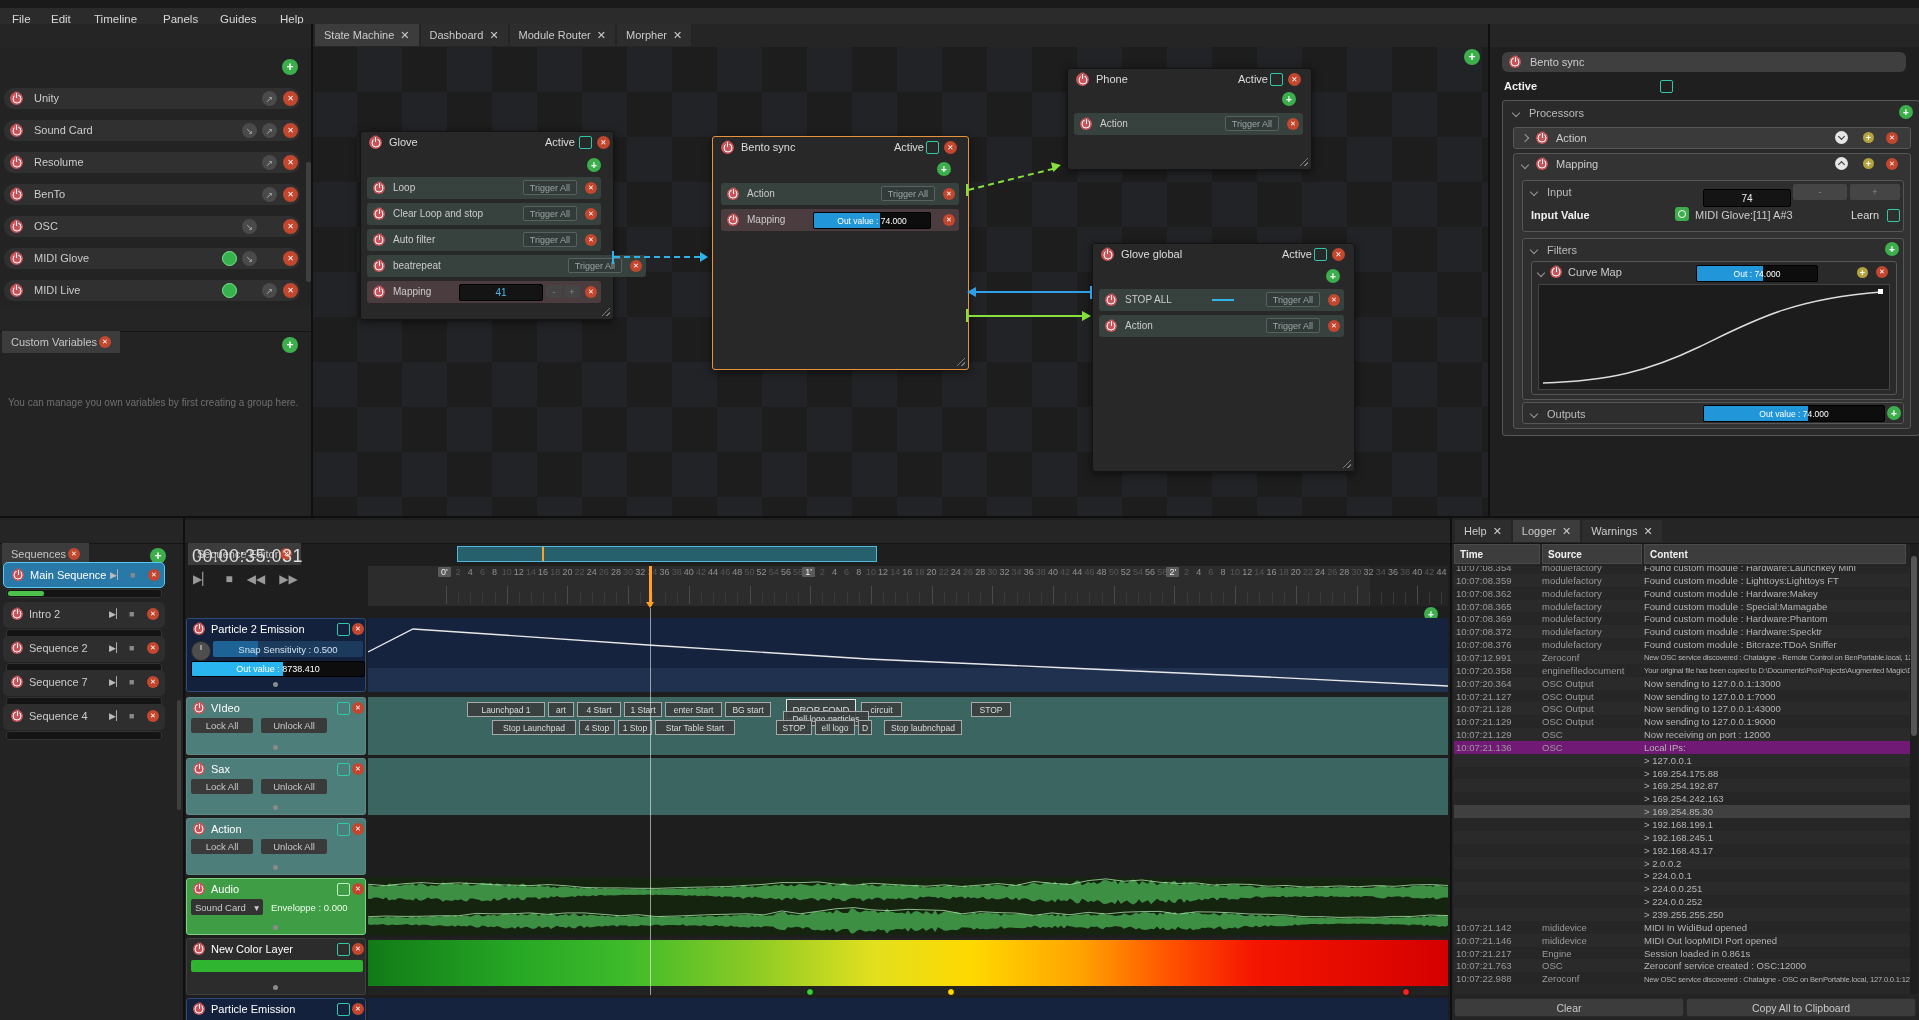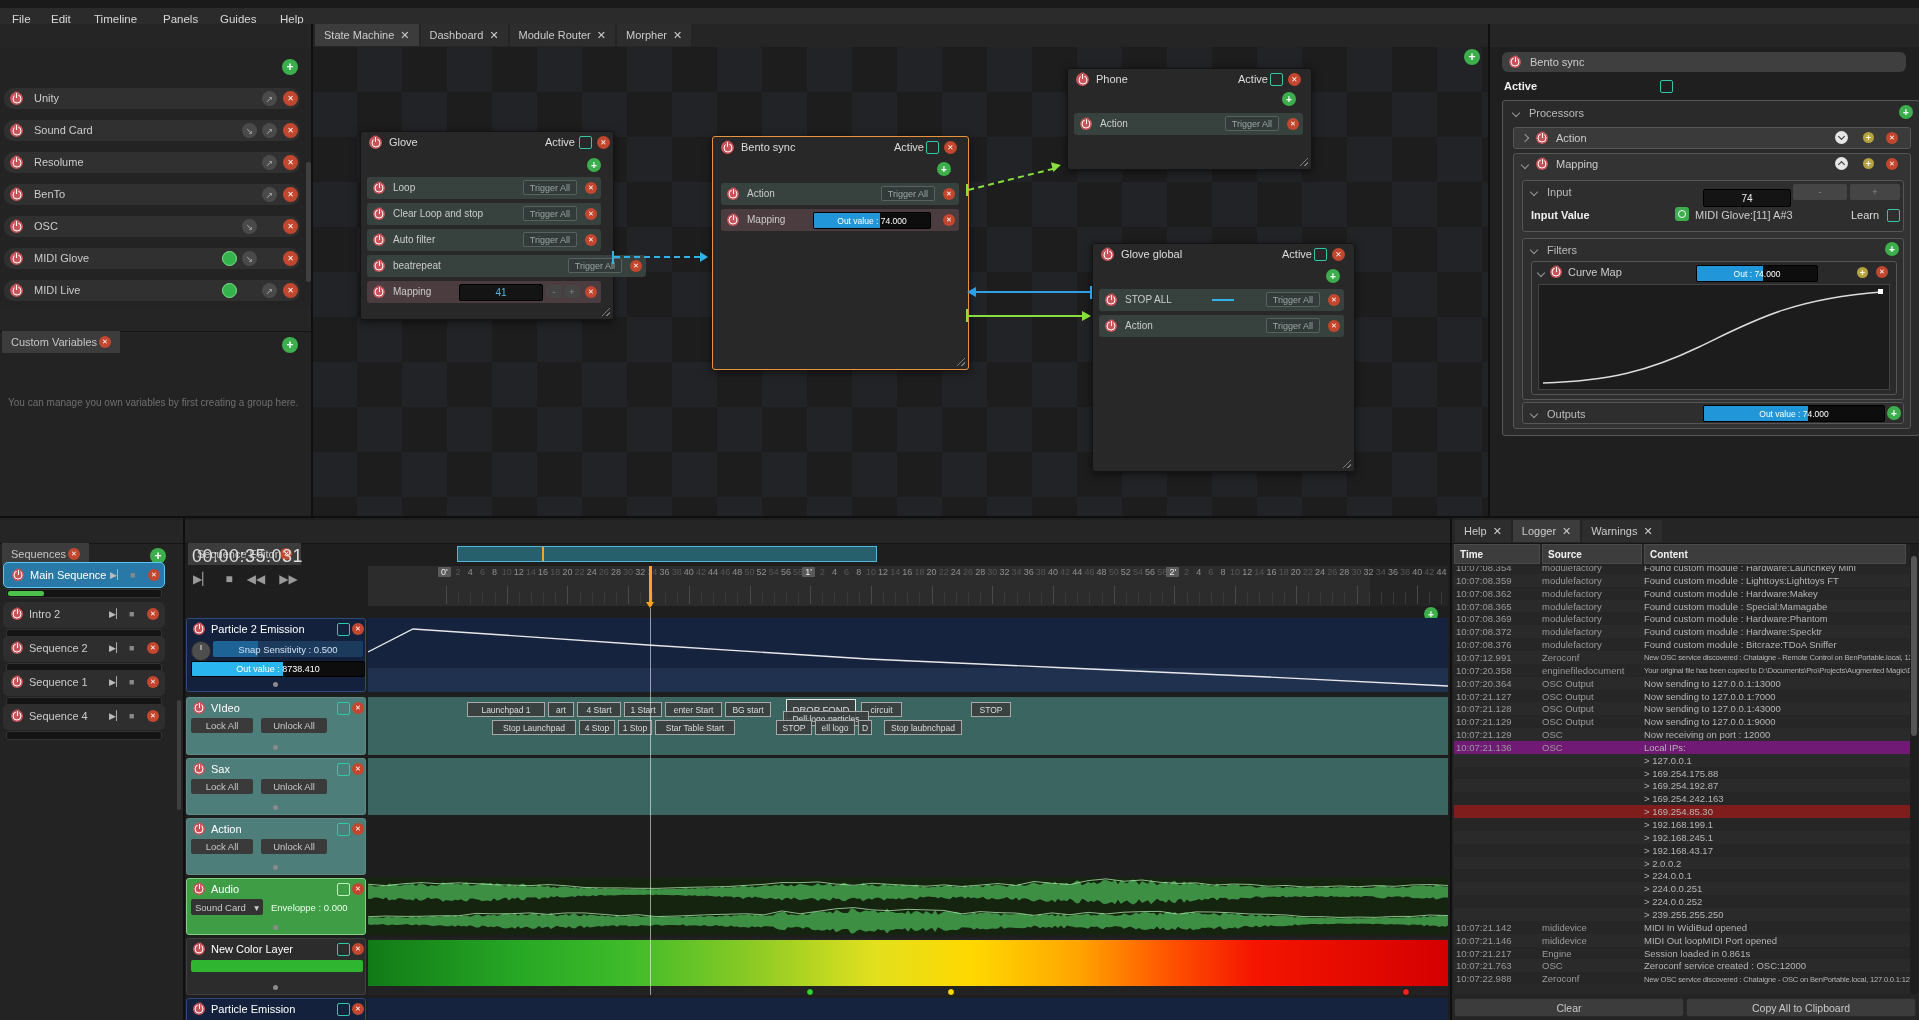--- a/index.html
+++ b/index.html
@@ -437,21 +437,21 @@
         <div class="seqpill" style="top: 74px;">
           <div class="pwr sm" style="left: 8px; top: 6px;"></div>
           <div style="position: absolute; left: 26px; top: 6px; color: rgb(204, 204, 204);">Sequence 2</div>
           <div style="position: absolute; left: 106px; top: 7px; color: rgb(187, 187, 187); font-size: 9px;">▶▏</div>
           <div style="position: absolute; left: 126px; top: 7px; color: rgb(136, 136, 136); font-size: 9px;">■</div>
           <div class="x sm" style="left: 144px; top: 6px;">✕</div>
         </div>
         <div class="seqbar" style="top: 101px;"></div>
         <div class="seqpill" style="top: 108px;">
           <div class="pwr sm" style="left: 8px; top: 6px;"></div>
-          <div style="position: absolute; left: 26px; top: 6px; color: rgb(204, 204, 204);">Sequence 1</div>
+          <div style="position: absolute; left: 26px; top: 6px; color: rgb(204, 204, 204);">Sequence 7</div>
           <div style="position: absolute; left: 106px; top: 7px; color: rgb(187, 187, 187); font-size: 9px;">▶▏</div>
           <div style="position: absolute; left: 126px; top: 7px; color: rgb(136, 136, 136); font-size: 9px;">■</div>
           <div class="x sm" style="left: 144px; top: 6px;">✕</div>
         </div>
         <div class="seqbar" style="top: 135px;"></div>
         <div class="seqpill" style="top: 142px;">
           <div class="pwr sm" style="left: 8px; top: 6px;"></div>
           <div style="position: absolute; left: 26px; top: 6px; color: rgb(204, 204, 204);">Sequence 4</div>
           <div style="position: absolute; left: 106px; top: 7px; color: rgb(187, 187, 187); font-size: 9px;">▶▏</div>
           <div style="position: absolute; left: 126px; top: 7px; color: rgb(136, 136, 136); font-size: 9px;">■</div>
@@ -874,21 +874,21 @@
         <div class="lrow" style="top: 213.45px; background: rgb(42, 42, 42);">
           <span class="t"></span>
           <span class="s"></span>
           <span class="c">&gt; 169.254.192.87</span>
         </div>
         <div class="lrow" style="top: 226.3px; background: rgb(38, 38, 38);">
           <span class="t"></span>
           <span class="s"></span>
           <span class="c">&gt; 169.254.242.163</span>
         </div>
-        <div class="lrow" style="top: 239.15px; background: #7f1d1d; text-decoration: underline;">
+        <div class="lrow" style="top: 239.15px; background: #404040; text-decoration: underline;">
           <span class="t"></span>
           <span class="s"></span>
           <span class="c">&gt; 169.254.85.30</span>
         </div>
         <div class="lrow" style="top: 252px; background: rgb(38, 38, 38);">
           <span class="t"></span>
           <span class="s"></span>
           <span class="c">&gt; 192.168.199.1</span>
         </div>
         <div class="lrow" style="top: 264.85px; background: rgb(42, 42, 42);">

